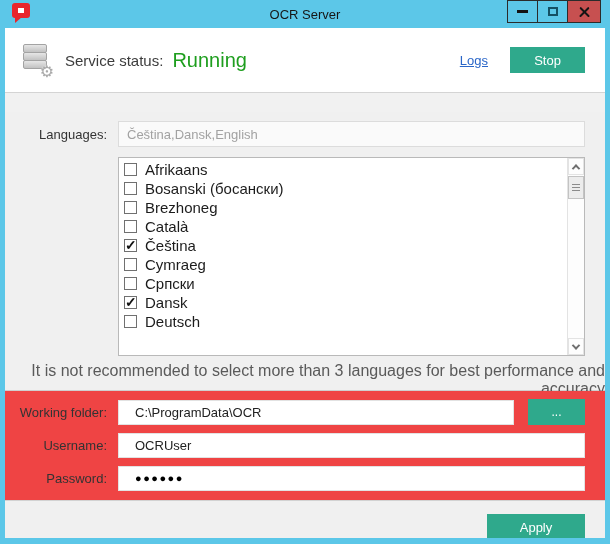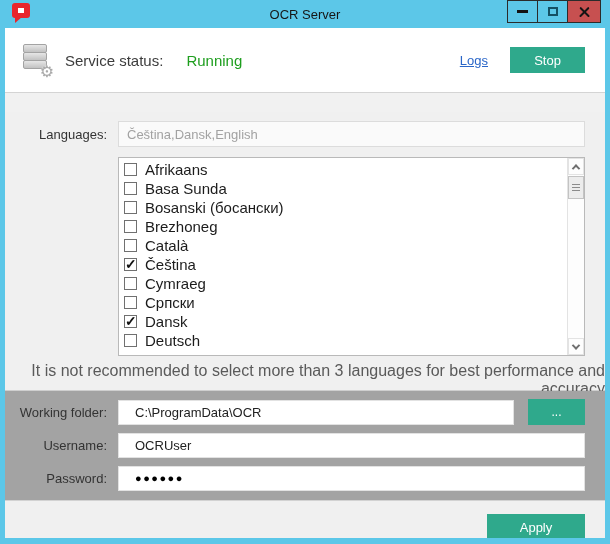--- a/index.html
+++ b/index.html
@@ -33,21 +33,21 @@
     display:flex;flex-direction:column;overflow:hidden;}
   
   .status-section{height:65px;background:#fff;border-bottom:1px solid #d4d4d4;
     display:flex;align-items:center;padding:0 20px 0 18px;flex:none;}
   .server-icon{width:27px;height:32px;position:relative;margin-right:15px;flex:none;}
   .db-disk{width:24px;height:9px;background:linear-gradient(#e6e6e6,#c2c2c2);
     border:1px solid #a3a3a3;border-radius:2px;margin-bottom:-1px;}
   .gear{position:absolute;right:-4px;bottom:-4px;font-size:16px;line-height:1;color:#a9a9a9;
     text-shadow:0 0 2px #fff;}
   .status-label{font-size:15px;color:#3c3c3c;}
-  .status-value{font-size:15px;color:var(--green,#1e9e1e);margin-left:23px;}
+  .status-value{font-size:20px;color:var(--green,#1e9e1e);margin-left:9px;}
   .logs-link{margin-left:auto;font-size:13px;color:var(--link,#2a66c8);text-decoration:underline;margin-right:22px;cursor:pointer;}
   .btn{display:flex;align-items:center;justify-content:center;background:var(--teal,#2fa98c);
     color:#fff;font-size:13px;border:none;font-family:inherit;cursor:pointer;}
   .btn.stop{width:75px;height:26px;flex:none;}
   
   .languages-section{height:279px;border-bottom:1px solid #cfcfcf;padding-top:9px;flex:none;background:#f0f0f0;margin-top:19px;}
   .lang-row{display:flex;align-items:center;margin:0 20px 10px 0;height:26px;}
   .field-label{width:113px;text-align:right;padding-right:11px;font-size:13px;color:#333;flex:none;}
   .lang-input{flex:1;height:26px;background:#fafafa;border:1px solid #dcdcdc;color:#a2a2a2;
     font-size:13px;padding:0 8px;font-family:inherit;outline:none;}
@@ -66,21 +66,21 @@
   .sb-btn.up{top:0;}
   .sb-btn.down{bottom:0;}
   .chev{width:6px;height:6px;border-left:2px solid #6e6e6e;border-top:2px solid #6e6e6e;}
   .chev.up{transform:rotate(45deg) translate(1px,1px);}
   .chev.down{transform:rotate(225deg) translate(1px,1px);}
   .sb-thumb{position:absolute;left:0;right:0;top:18px;height:23px;background:#ececec;
     border:1px solid #c3c3c3;display:flex;align-items:center;justify-content:center;}
   .grip{width:8px;height:8px;background:repeating-linear-gradient(to bottom,#8b8b8b 0 1px,transparent 1px 3px);}
   .note{margin-top:6px;text-align:right;font-size:16px;color:#5a5a5a;}
   
-  .form-section{height:110px;border-bottom:1px solid #d2d2d2;padding-top:8px;flex:none;background:#a3a3a3;}
+  .form-section{height:110px;border-bottom:1px solid #d2d2d2;padding-top:8px;flex:none;background:#ef4444;}
   .form-row{display:flex;align-items:center;margin:0 20px 7px 0;height:26px;}
   .form-input{flex:1;height:25px;background:#fff;border:1px solid #e2e2e2;color:#222;
     font-size:13px;padding:0 16px;font-family:inherit;outline:none;}
   .form-input.password{font-size:11px;letter-spacing:1.5px;color:#000;font-weight:bold;}
   .btn.browse{width:57px;height:26px;margin-left:14px;flex:none;font-size:12px;}
   
   .footer{flex:1;position:relative;background:#f0f0f0;}
   .btn.apply{position:absolute;right:20px;top:13px;width:98px;height:26px;}
 </style>
 </head>
@@ -128,24 +128,20 @@
         <input class="lang-input" readonly="" value="Čeština,Dansk,English" style="">
       </div>
       <div class="lang-list-wrap">
         <div class="lang-list" id="lang-list">
             <div class="lang-item">
               <span class="checkbox"></span>
               <span class="lang-label">Afrikaans</span>
             </div>
             <div class="lang-item">
               <span class="checkbox"></span>
-              <span class="lang-label">Basa Sunda</span>
-            </div>
-            <div class="lang-item">
-              <span class="checkbox"></span>
               <span class="lang-label">Bosanski (босански)</span>
             </div>
             <div class="lang-item">
               <span class="checkbox"></span>
               <span class="lang-label">Brezhoneg</span>
             </div>
             <div class="lang-item">
               <span class="checkbox"></span>
               <span class="lang-label">Català</span>
             </div>

